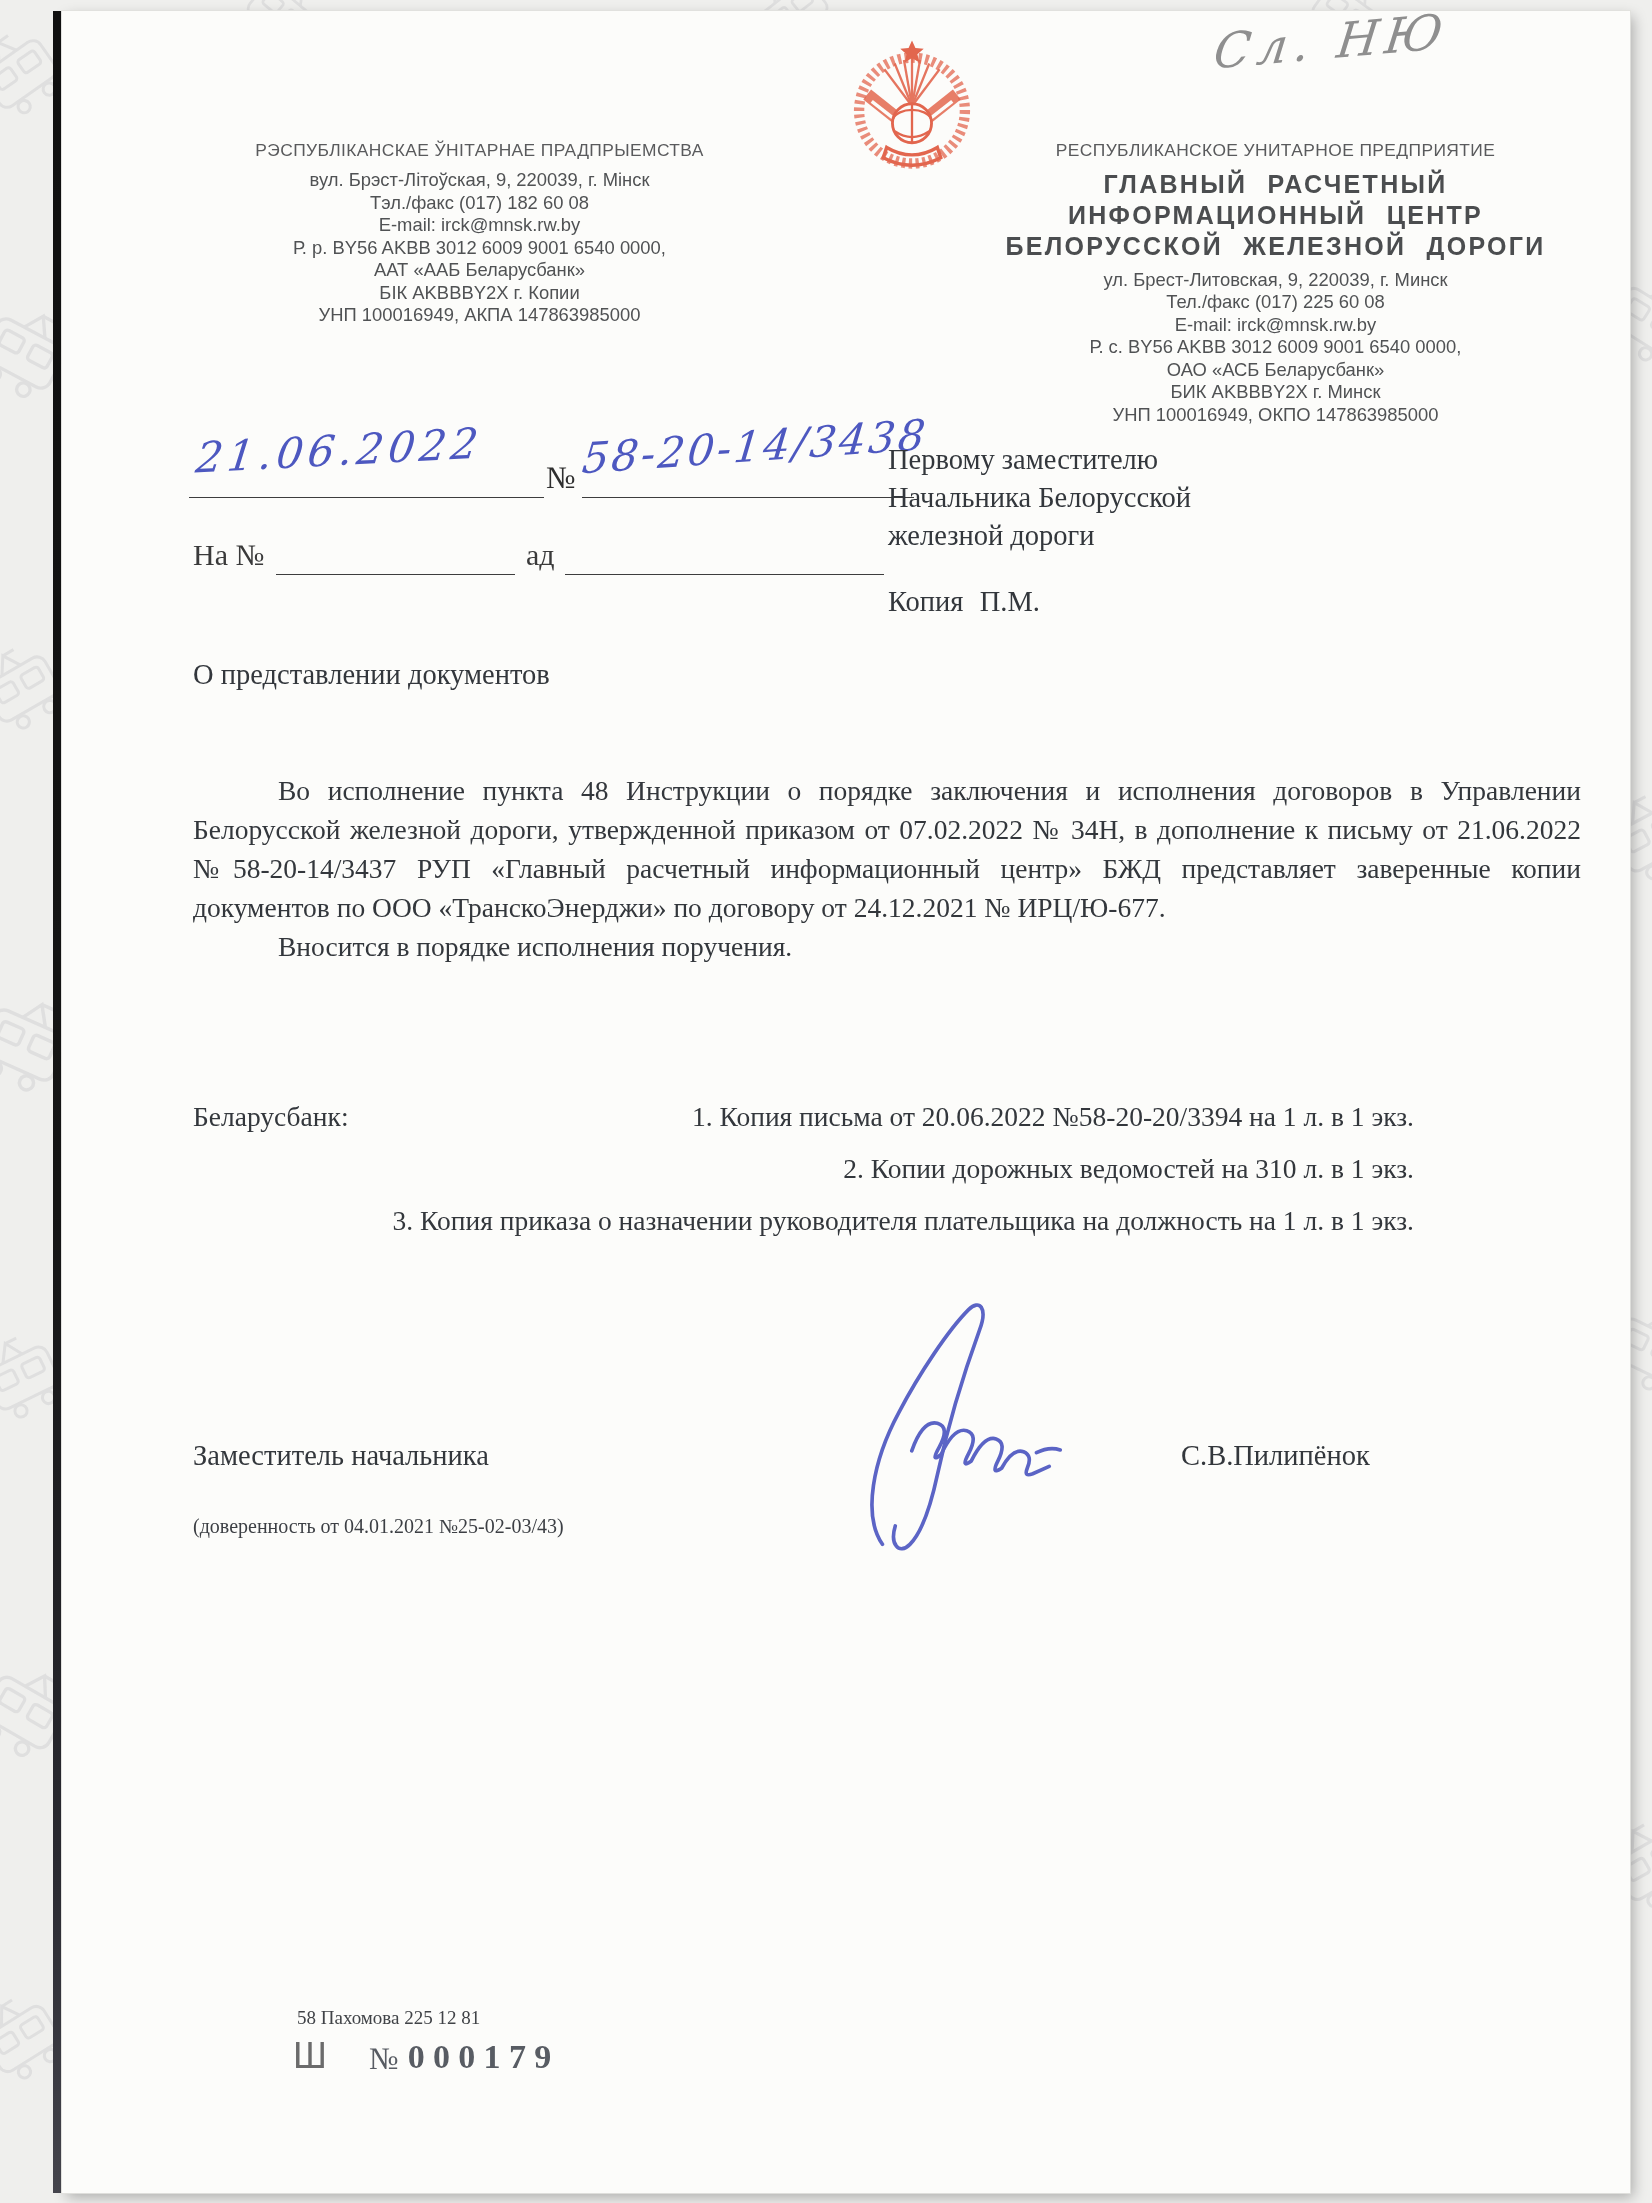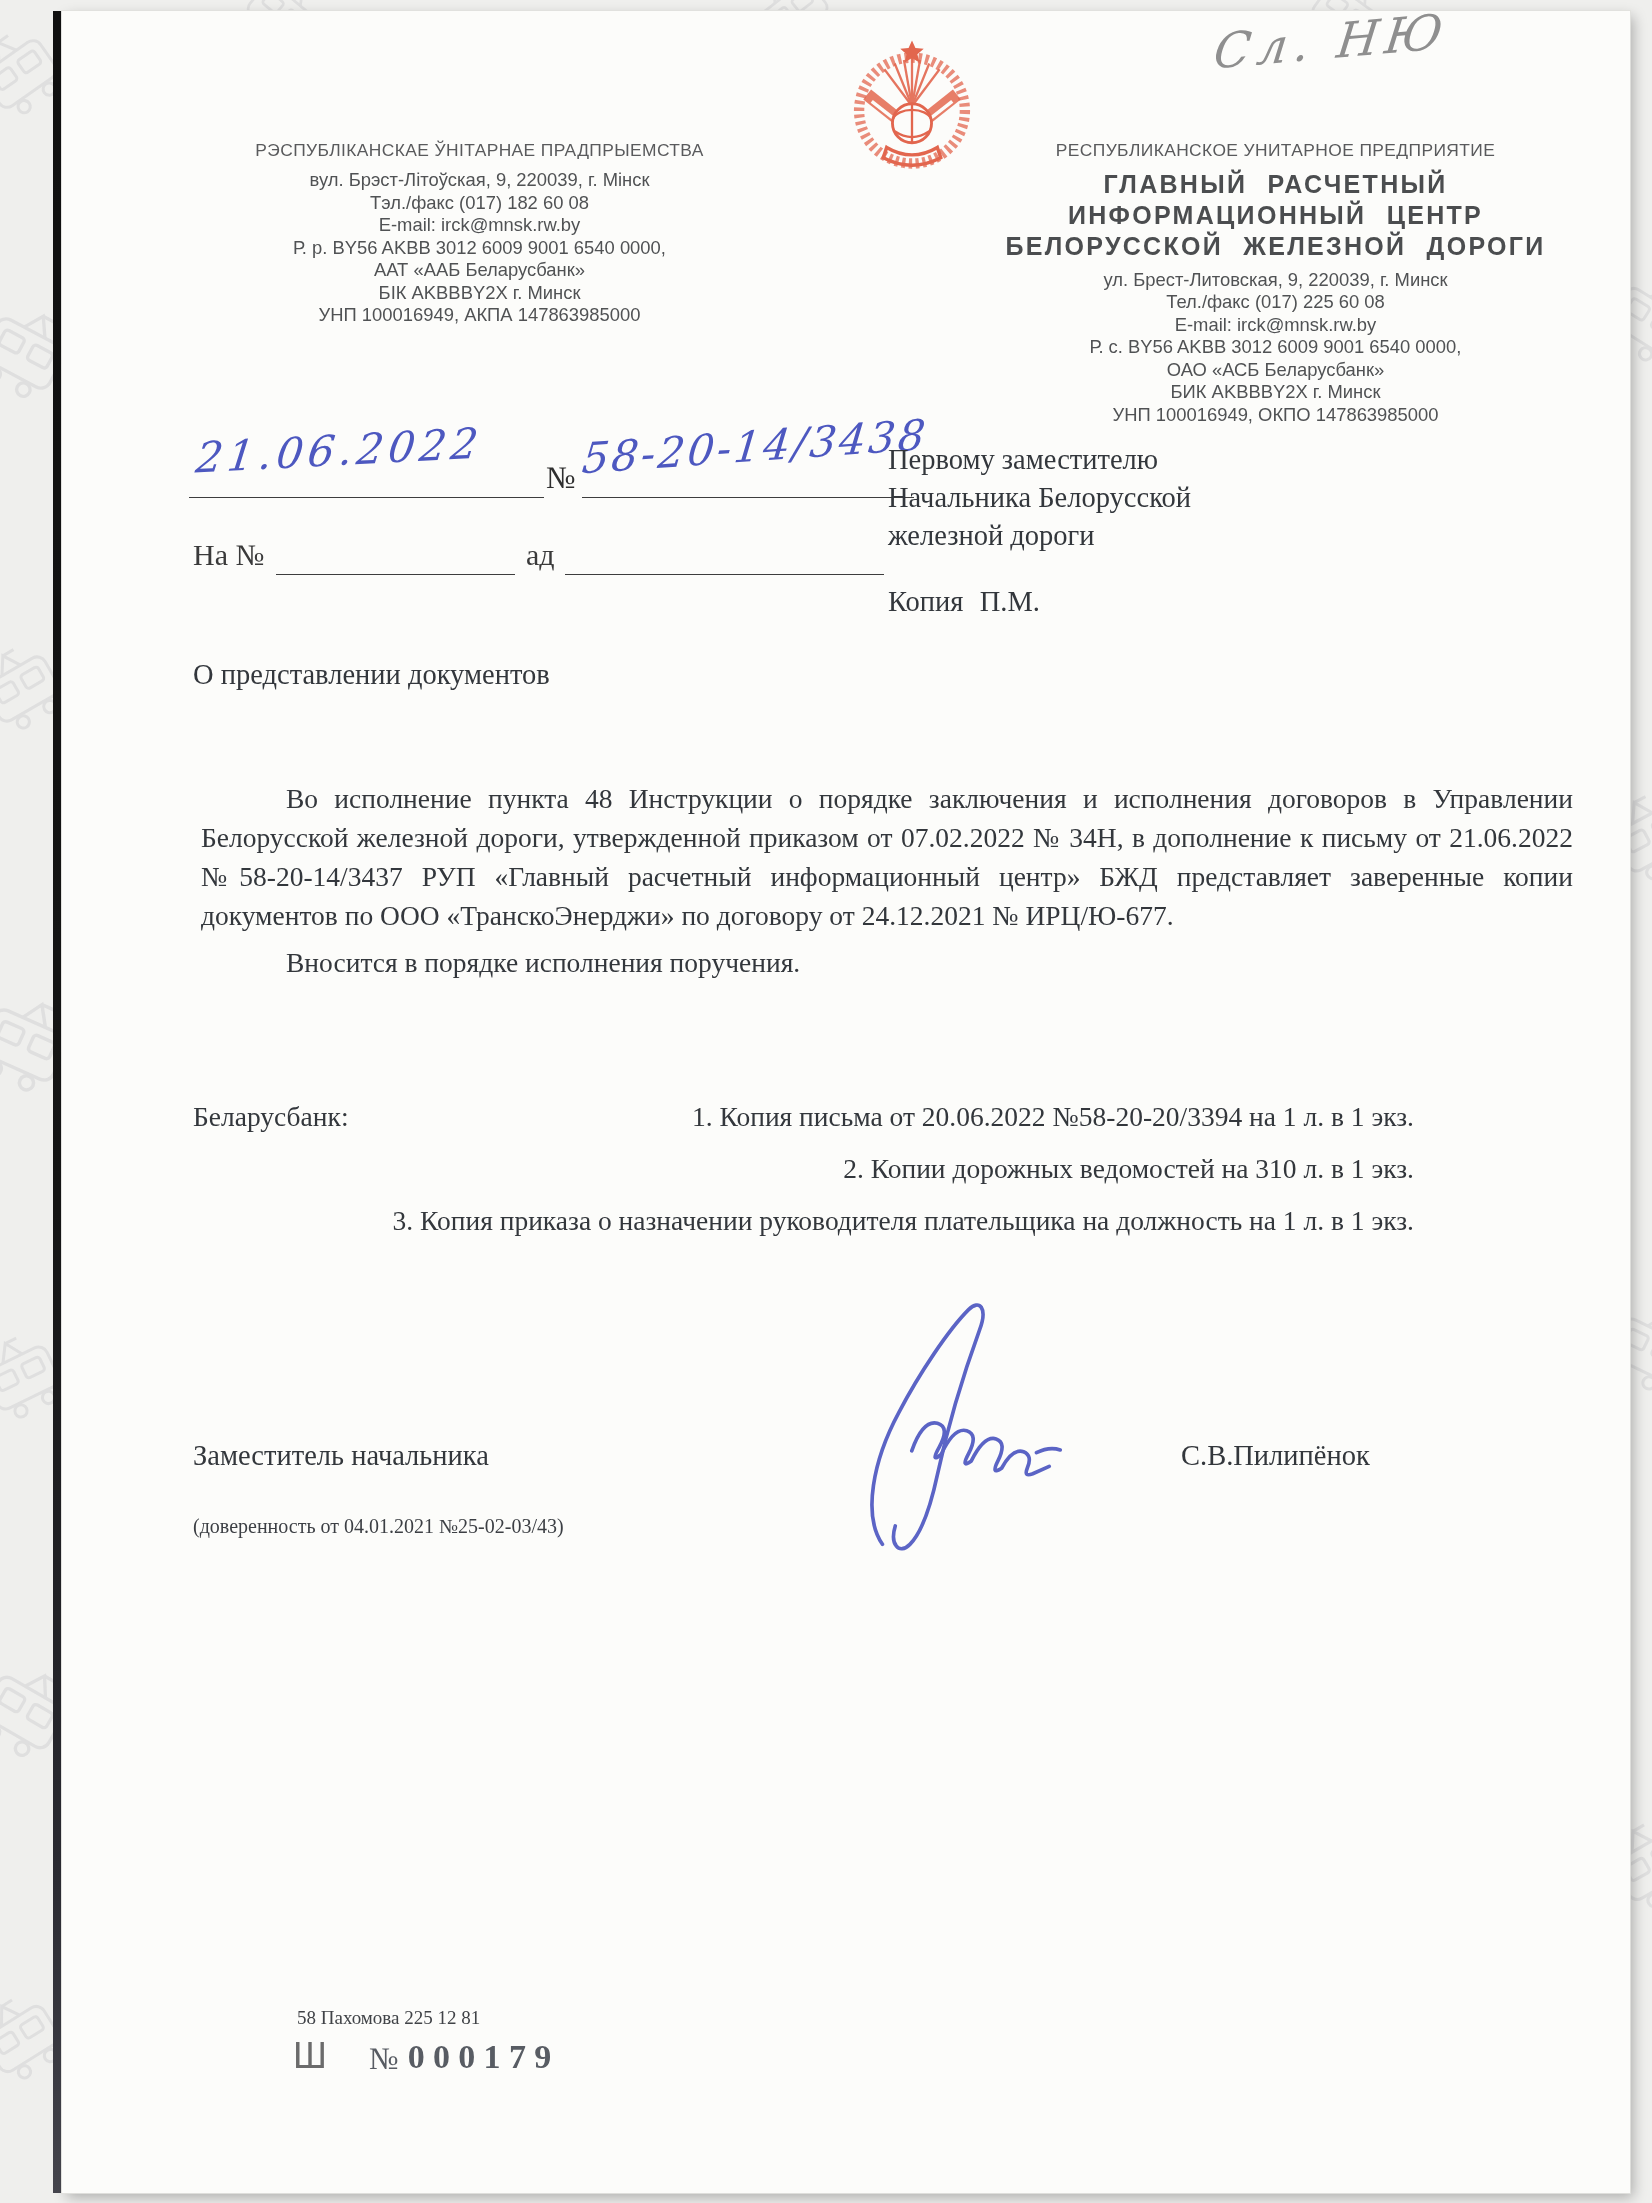--- a/index.html
+++ b/index.html
@@ -58,21 +58,21 @@
   .ul-reply1{left:214px;top:563px;width:239px;}
   .reply-ad{position:absolute;left:464px;top:527px;font-size:30px;color:#3a3a3a;}
   .ul-reply2{left:503px;top:563px;width:319px;}
   
   .recipient{position:absolute;left:826px;top:430px;font-size:28.5px;line-height:38px;}
   .recipient-name{position:absolute;left:826px;top:575px;font-size:28.5px;word-spacing:9.2px;}
   
   .subject{position:absolute;left:131px;top:648px;font-size:28.5px;}
   
   .body-text{position:absolute;left:131px;top:760px;width:1388px;font-size:27.5px;line-height:39px;}
-  .body-text p{margin:8px;text-indent:85px;}
+  .body-text p{margin:0;text-indent:85px;}
   .body-text p.justified{text-align:justify;}
   
   .attachments{position:absolute;left:131px;top:1080px;width:1221px;font-size:27.5px;line-height:52px;}
   .att-label{position:absolute;left:0;top:0;}
   .att-items{margin-left:152px;text-align:right;}
   .att-items div{padding-left:46px;text-indent:-46px;}
   
   .sig-title{position:absolute;left:131px;top:1429px;font-size:28.5px;}
   .sig-name{position:absolute;left:1119px;top:1429px;font-size:28.5px;}
   .sig-svg{position:absolute;left:712px;top:1284px;width:303px;height:275px;}
@@ -178,21 +178,21 @@
   </svg>
 
   <div class="lh lh-left">
     <div class="org-type">РЭСПУБЛІКАНСКАЕ ЎНІТАРНАЕ ПРАДПРЫЕМСТВА</div>
     <div class="org-addr">
       <div>вул. Брэст-Літоўская, 9, 220039, г. Мінск</div>
       <div>Тэл./факс (017) 182 60 08</div>
       <div>E-mail: irck@mnsk.rw.by</div>
       <div>Р. р. BY56 AKBB 3012 6009 9001 6540 0000,</div>
       <div>ААТ «ААБ Беларусбанк»</div>
-      <div>БІК AKBBBY2X г. Минск</div>
+      <div>БІК AKBBBY2X г. Копии</div>
       <div>УНП 100016949, АКПА 147863985000</div>
     </div>
   </div>
 
   <div class="lh lh-right">
     <div class="org-type">РЕСПУБЛИКАНСКОЕ УНИТАРНОЕ ПРЕДПРИЯТИЕ</div>
     <div class="org-name">
       <div>ГЛАВНЫЙ РАСЧЕТНЫЙ</div>
       <div>ИНФОРМАЦИОННЫЙ ЦЕНТР</div>
       <div>БЕЛОРУССКОЙ ЖЕЛЕЗНОЙ ДОРОГИ</div>

